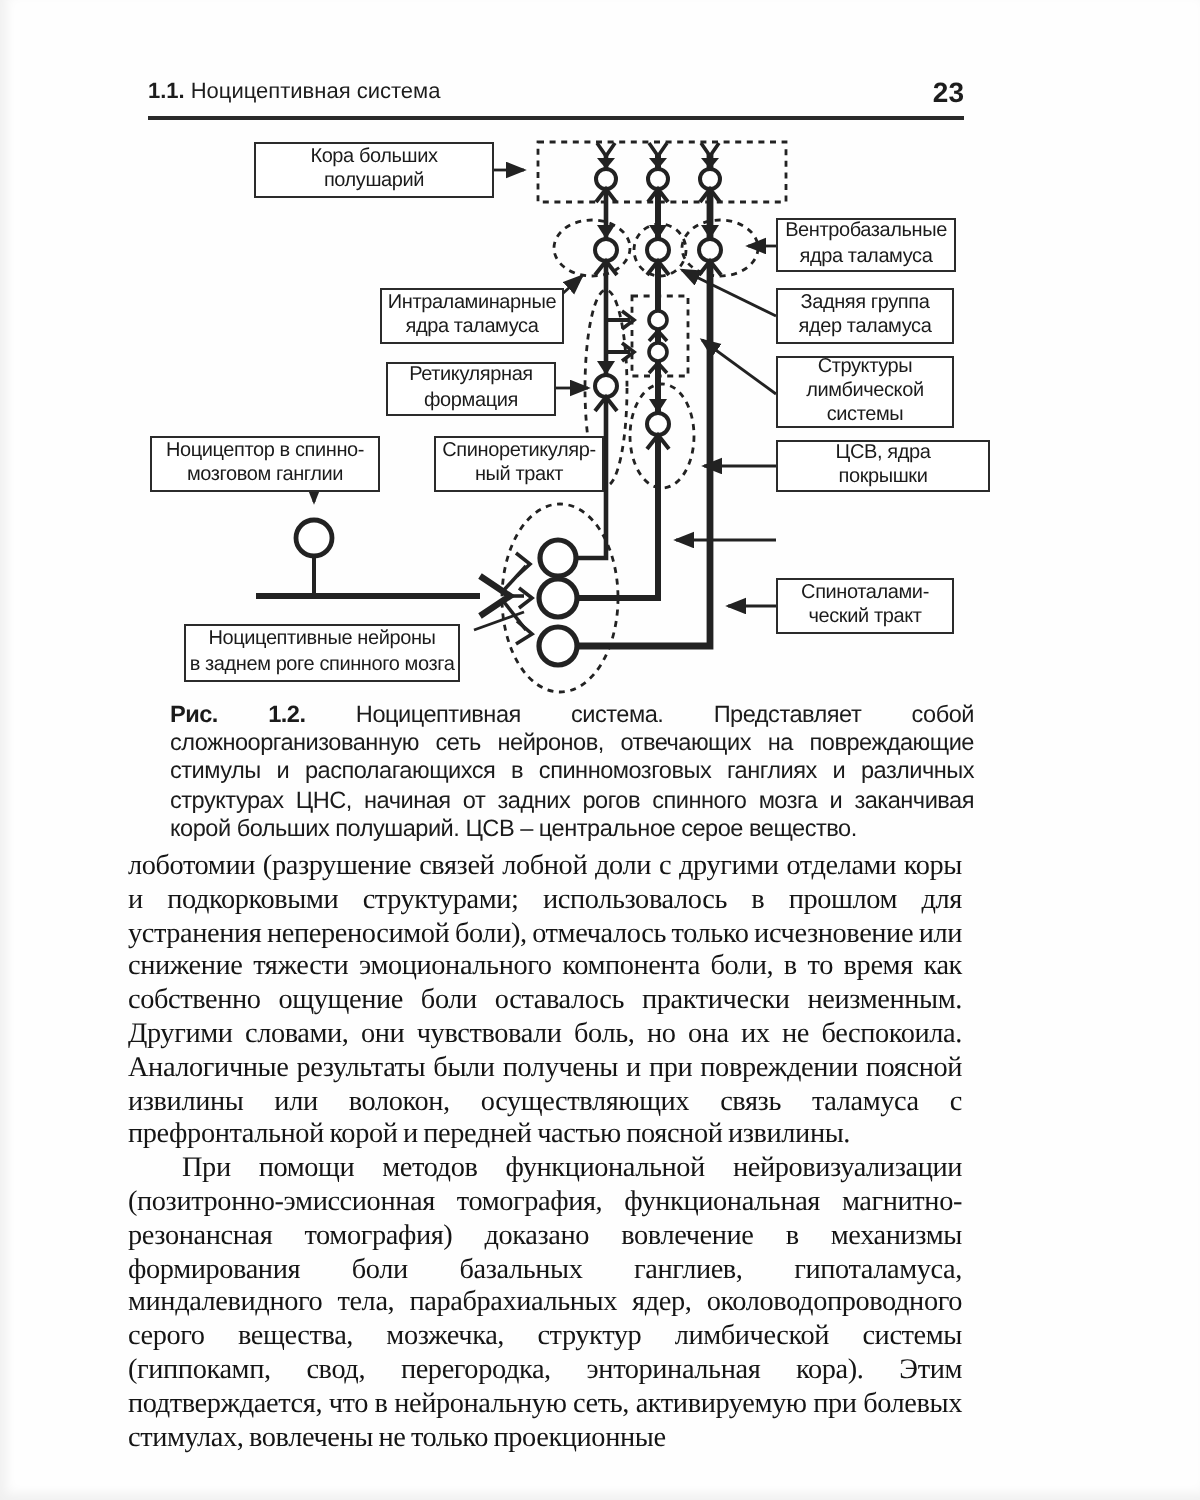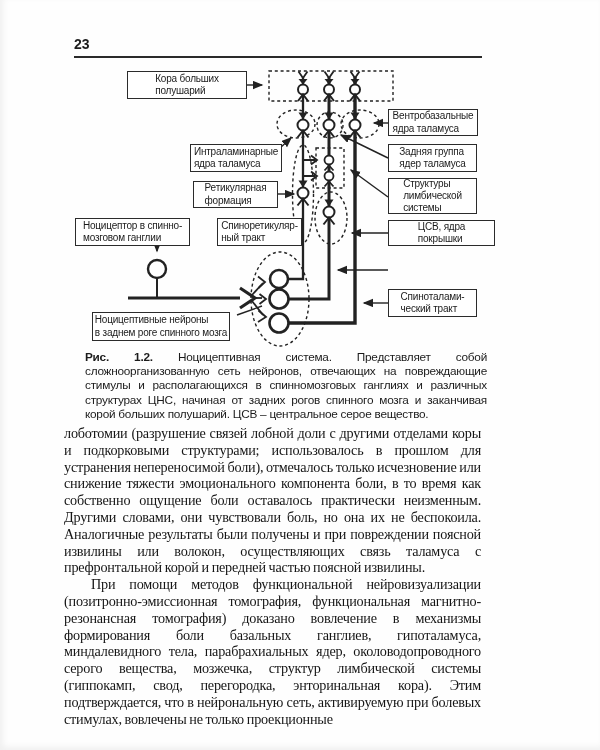--- a/index.html
+++ b/index.html
@@ -14,21 +14,21 @@
     display:flex; justify-content:space-between; align-items:flex-end;
     border-bottom:2px solid #2a2a2a; padding-bottom:4px;
   }
   .header .sec{font-weight:bold; font-size:11px;}
   .header .ttl{font-size:11px; margin-left:3px;}
   .header .pnum{font-weight:bold; font-size:14px;}
   
   svg.art{position:absolute; left:0; top:0; width:600px; height:750px;}
   .dbox{
     position:absolute; box-sizing:border-box; border:1.4px solid #2b2b2b; background:#fff;
-    display:flex; align-items:center; justify-content:center; 
+    display:flex; align-items:center; justify-content:center; text-align:center;
     font-size:10px; line-height:1.22; letter-spacing:-0.2px; white-space:pre-line;
     color:#1b1b1b;
   }
   .b-cortex        {left:127px; top:71px;  width:120px; height:28px;}
   .b-intralaminar  {left:190px; top:144px; width:92px;  height:28px;}
   .b-reticular     {left:193px; top:181px; width:85px;  height:27px;}
   .b-nociceptor    {left:75px;  top:218px; width:115px; height:28px;}
   .b-spinoreticular{left:193px; top:218px; width:85px;  height:28px;margin-left:24px;}
   .b-dorsalhorn    {left:92px;  top:312px; width:138px; height:29px;}
   .b-ventrobasal   {left:388px; top:109px; width:90px;  height:27px;}
@@ -52,20 +52,23 @@
   }
   .bodytext p{margin:0; text-align:justify;}
   .bodytext p.p2{text-indent:27px;}
 </style>
 </head>
 <body>
 
 <div class="page">
 
   <div class="header">
+    <div>
+      <span class="sec">1.1.</span><span class="ttl">Ноцицептивная система</span>
+    </div>
     <span class="pnum">23</span>
   </div>
 
   <svg class="art" viewBox="0 0 600 750" fill="none" stroke="#222" stroke-width="2">
     <defs>
       <marker id="ah" markerWidth="9" markerHeight="8" refX="6.5" refY="3" orient="auto">
         <path d="M0,0 L7.5,3 L0,6 z" fill="#222" stroke="none"></path>
       </marker>
     </defs>
 

